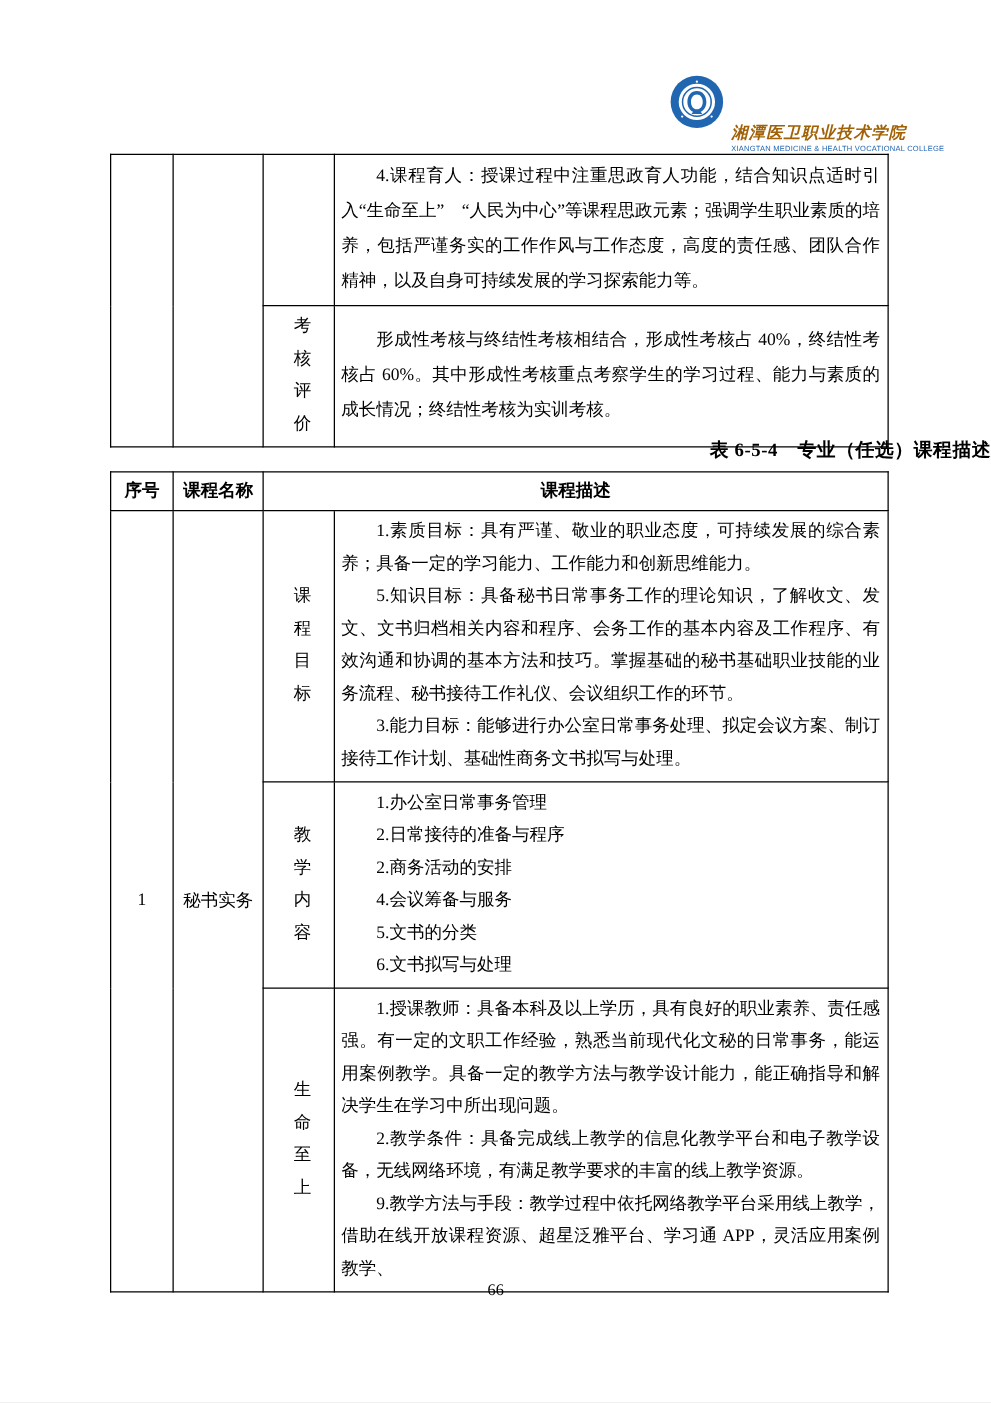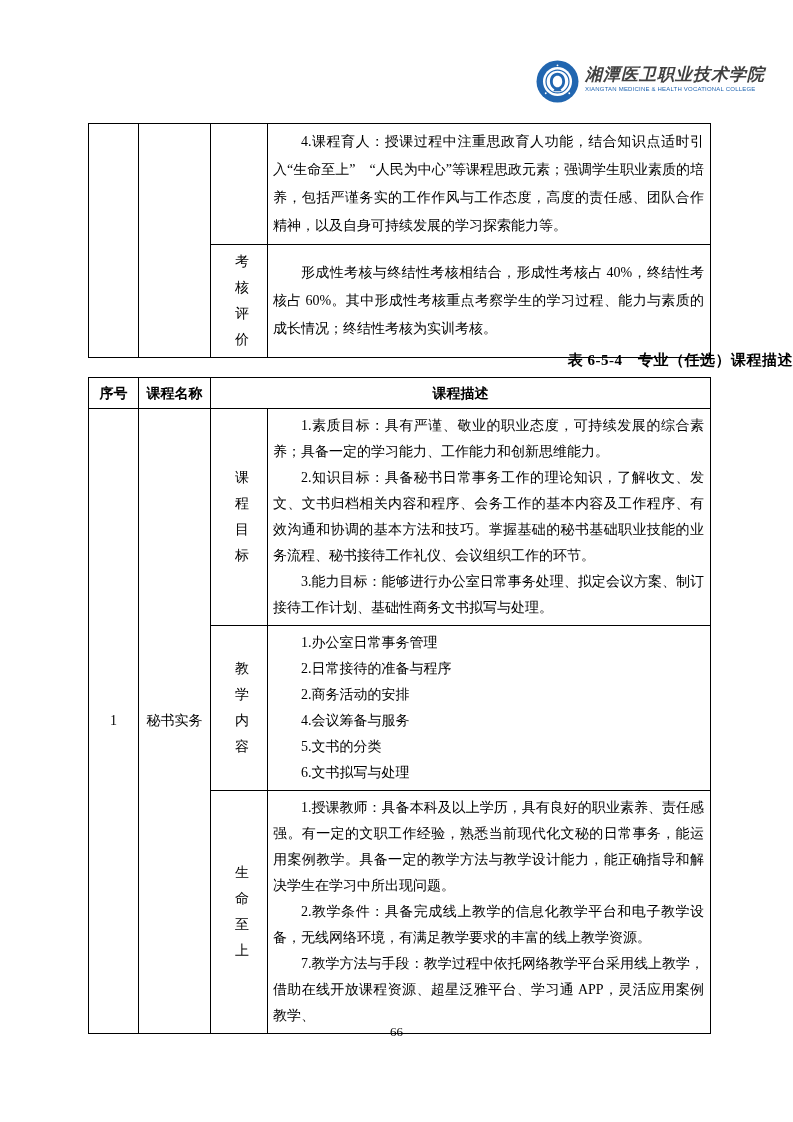--- a/index.html
+++ b/index.html
@@ -22,25 +22,26 @@
     left: 536px;
     display: flex;
     align-items: flex-start;
   }
   .emblem { width: 43px; height: 43px; flex: 0 0 auto; }
   .logo-text { margin-left: 6px; padding-top: 5px; }
   .logo-zh {
     font-family: "Liberation Serif", "DejaVu Serif", serif;
     font-style: italic;
     font-weight: bold;
-    font-size: 17px;
+    font-size: 13px;
     line-height: 20px;
     letter-spacing: 1px;
-    color: #404040;
+    color: #a16207;
     white-space: nowrap;
+    margin-top: 31px;
   }
   .logo-en {
     font-family: "Liberation Sans", "DejaVu Sans", sans-serif;
     font-size: 6px;
     line-height: 8px;
     letter-spacing: 0.2px;
     color: #1e63b0;
     white-space: nowrap;
   }
 
@@ -170,41 +171,41 @@
       <td>序号</td>
       <td>课程名称</td>
       <td colspan="2">课程描述</td>
     </tr>
     <tr>
       <td rowspan="3" class="center-cell">1</td>
       <td rowspan="3" class="center-cell">秘书实务</td>
       <td class="label-cell">课程目标</td>
       <td class="content-cell">
         <p>1.素质目标：具有严谨、敬业的职业态度，可持续发展的综合素养；具备一定的学习能力、工作能力和创新思维能力。</p>
-        <p>2.知识目标：具备秘书日常事务工作的理论知识，了解收文、发文、文书归档相关内容和程序、会务工作的基本内容及工作程序、有效沟通和协调的基本方法和技巧。掌握基础的秘书基础职业技能的业务流程、秘书接待工作礼仪、会议组织工作的环节。</p>
+        <p>5.知识目标：具备秘书日常事务工作的理论知识，了解收文、发文、文书归档相关内容和程序、会务工作的基本内容及工作程序、有效沟通和协调的基本方法和技巧。掌握基础的秘书基础职业技能的业务流程、秘书接待工作礼仪、会议组织工作的环节。</p>
         <p>3.能力目标：能够进行办公室日常事务处理、拟定会议方案、制订接待工作计划、基础性商务文书拟写与处理。</p>
       </td>
     </tr>
     <tr>
       <td class="label-cell">教学内容</td>
       <td class="content-cell">
         <p>1.办公室日常事务管理</p>
         <p>2.日常接待的准备与程序</p>
         <p>2.商务活动的安排</p>
         <p>4.会议筹备与服务</p>
         <p>5.文书的分类</p>
         <p>6.文书拟写与处理</p>
       </td>
     </tr>
     <tr>
       <td class="label-cell">生命至上</td>
       <td class="content-cell">
         <p>1.授课教师：具备本科及以上学历，具有良好的职业素养、责任感强。有一定的文职工作经验，熟悉当前现代化文秘的日常事务，能运用案例教学。具备一定的教学方法与教学设计能力，能正确指导和解决学生在学习中所出现问题。</p>
         <p>2.教学条件：具备完成线上教学的信息化教学平台和电子教学设备，无线网络环境，有满足教学要求的丰富的线上教学资源。</p>
-        <p>7.教学方法与手段：教学过程中依托网络教学平台采用线上教学，借助在线开放课程资源、超星泛雅平台、学习通 APP，灵活应用案例教学、</p>
+        <p>9.教学方法与手段：教学过程中依托网络教学平台采用线上教学，借助在线开放课程资源、超星泛雅平台、学习通 APP，灵活应用案例教学、</p>
       </td>
     </tr>
   </tbody>
     </table>
 
   <div class="page-number">66</div>
 
 </div>
 
 </body></html>

